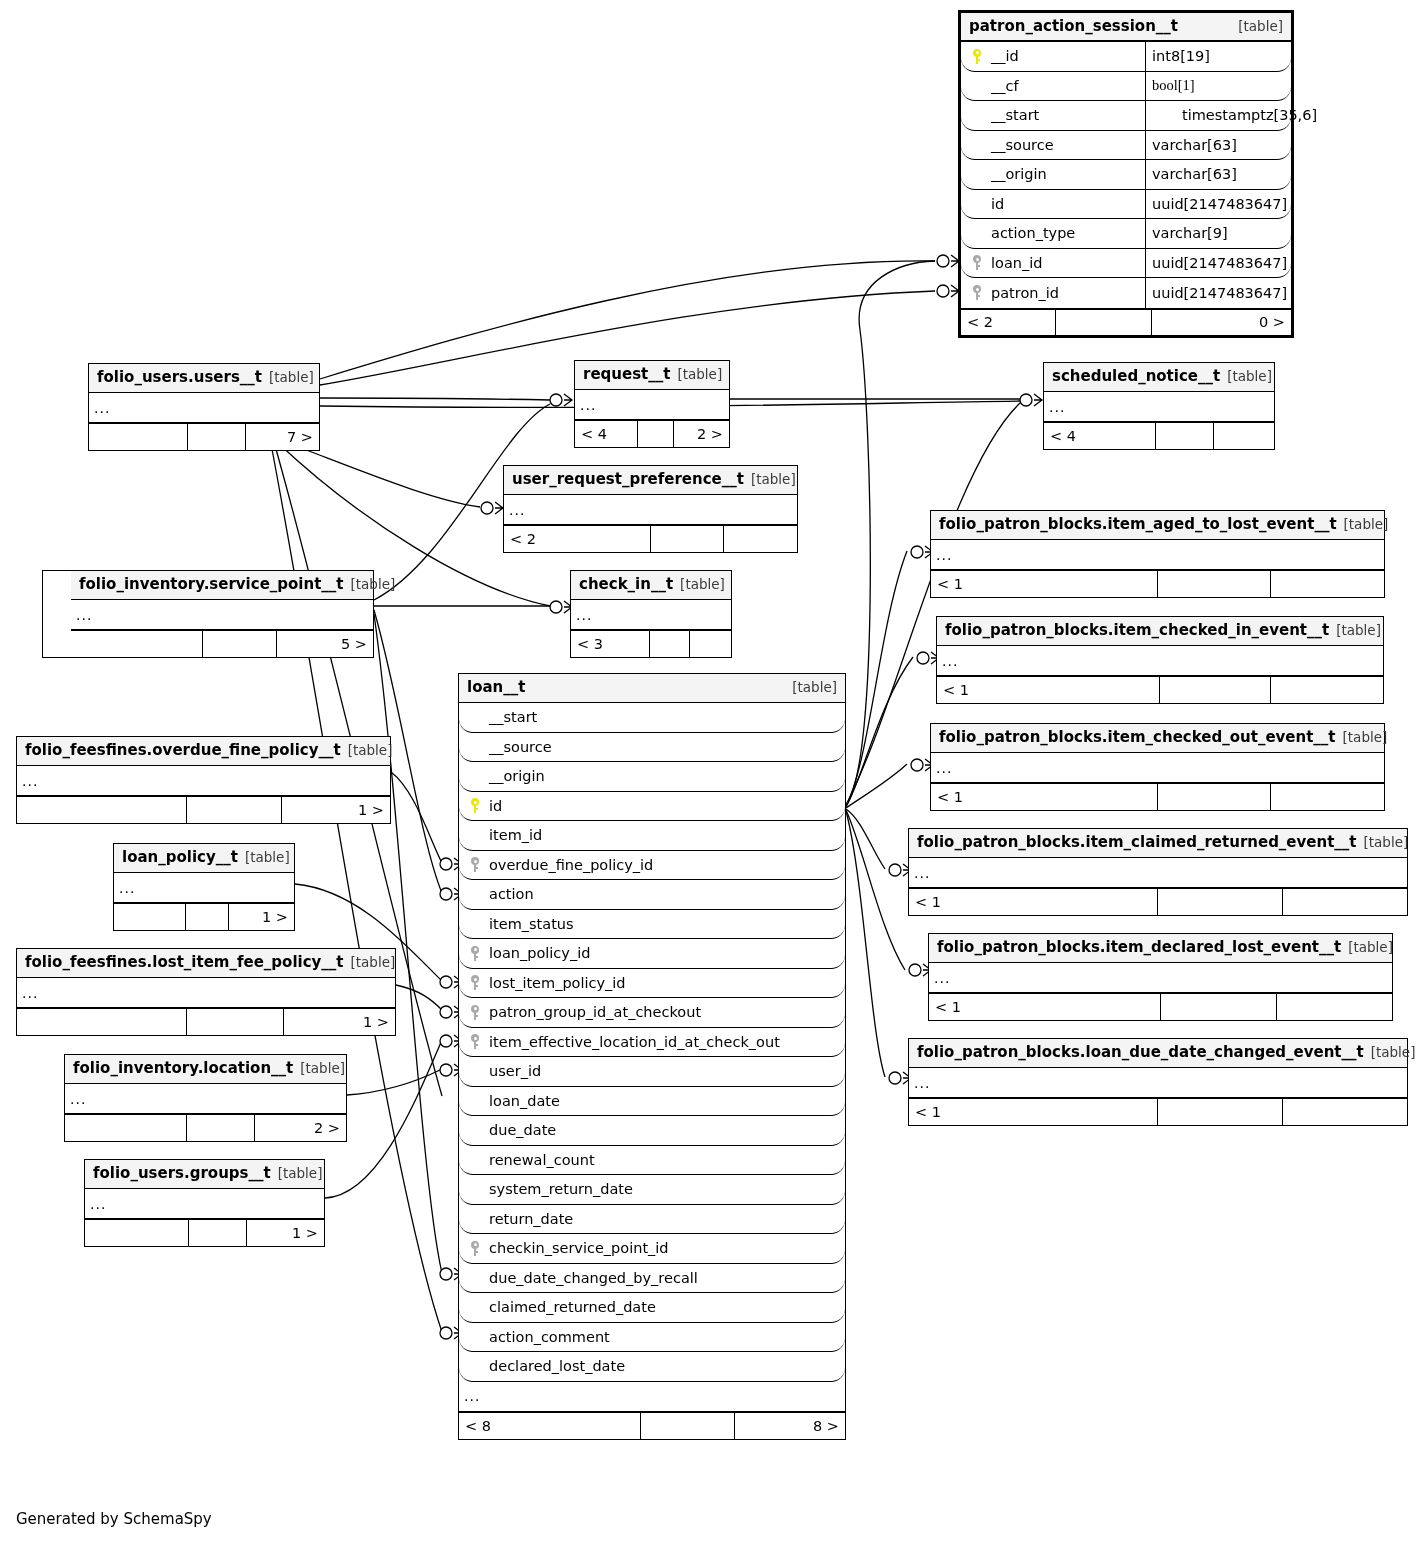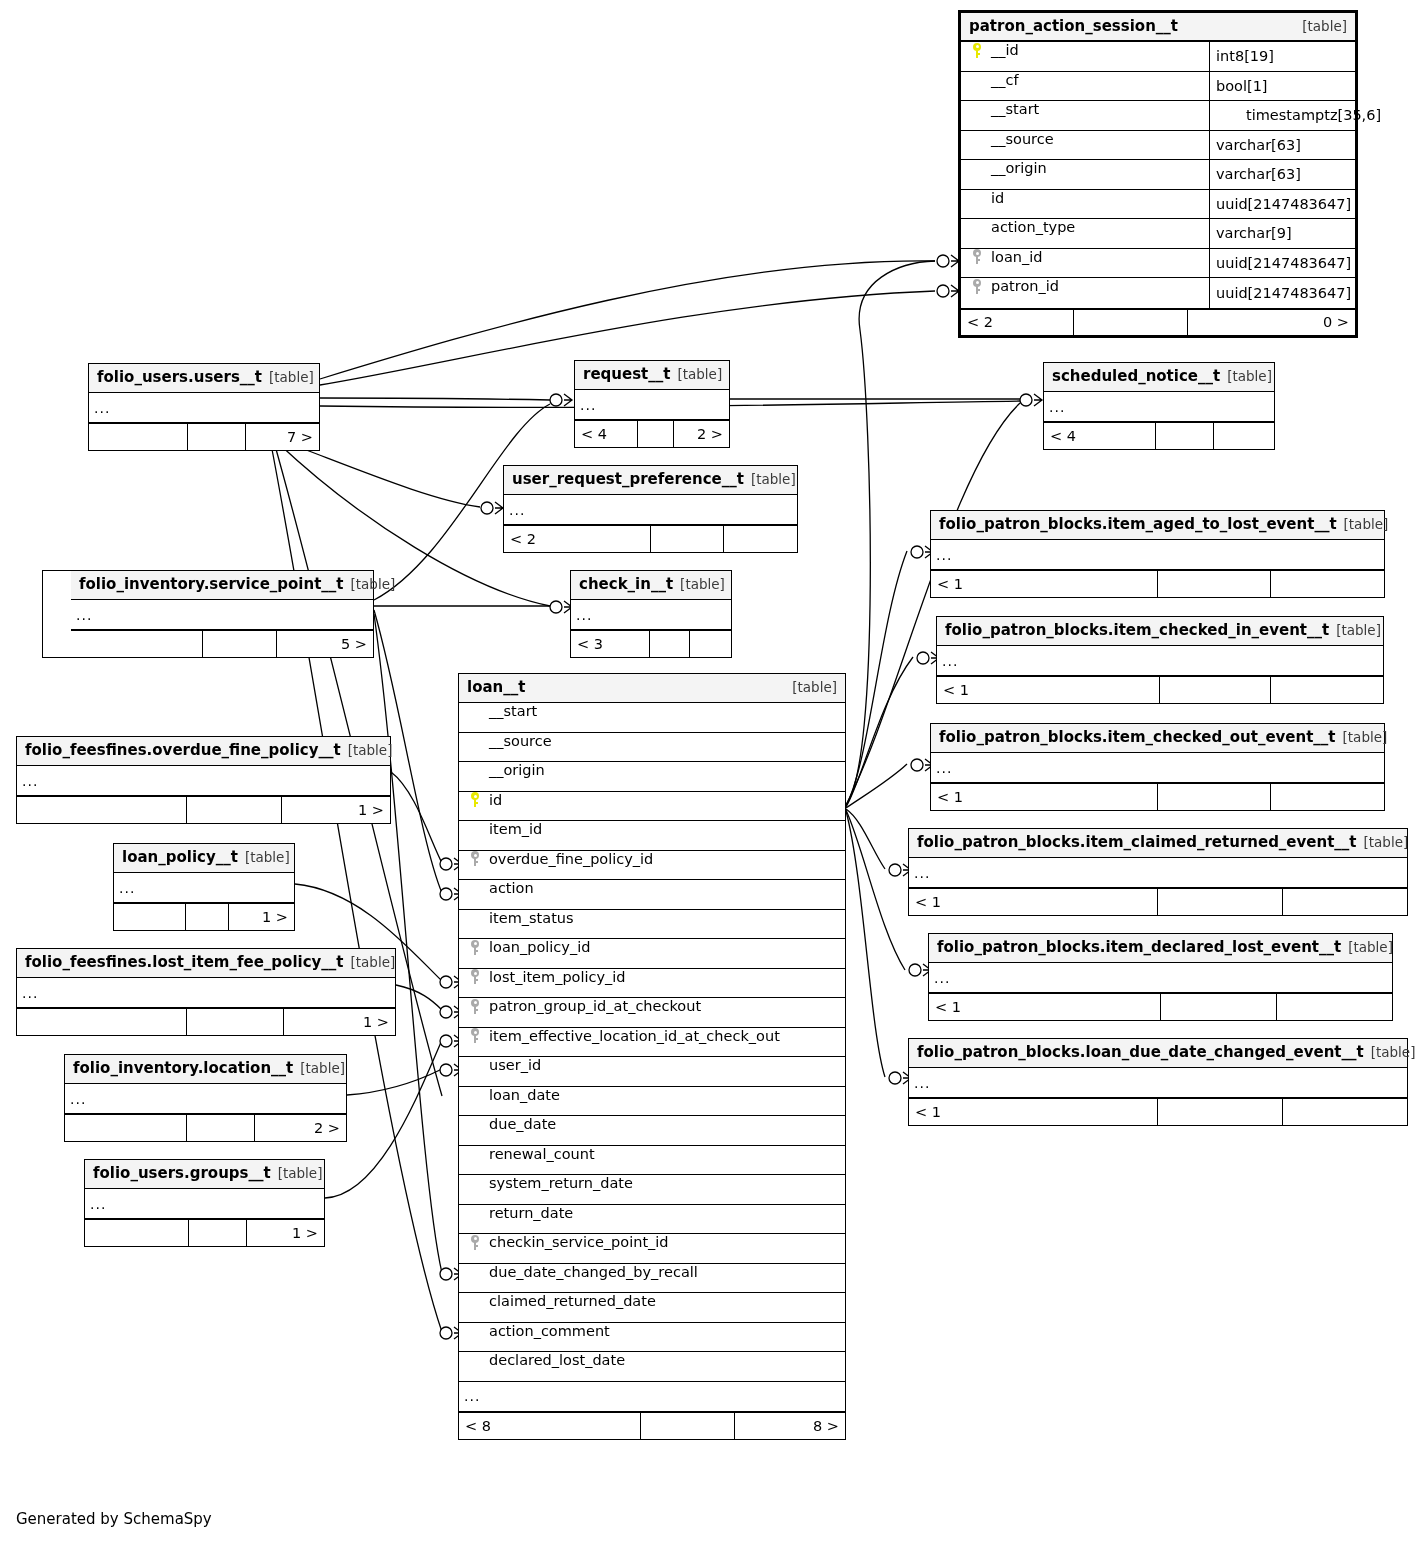--- a/index.html
+++ b/index.html
@@ -61,25 +61,26 @@
     color: #3a3a3a;
     margin-left: 8px;
   }
   .thead.centered { justify-content: flex-start; }
   .thead.centered .ttag { margin-left: 7px; }
 
   
   .cols { }
   .crow {
     display: flex;
-    align-items: flex-start;
+    align-items: center;
     height: 29.5px;
     border-bottom: 1px solid #000;
     box-sizing: border-box;
     white-space: nowrap;
+    border-radius: 14px;
   }
   .crow:last-child { border-bottom: none; }
   .cname {
     flex: 1 1 auto;
     padding-left: 4px;
     display: flex;
     align-items: center;
     overflow: hidden;
   }
   .ctype {
@@ -282,21 +283,21 @@
       <circle cx="446" cy="1070" r="6" fill="#fff"></circle>
       <path d="M454,1064 L462,1070 L454,1076 M454,1070 L462,1070" fill="none"></path>
       <circle cx="446" cy="1274" r="6" fill="#fff"></circle>
       <path d="M454,1268 L462,1274 L454,1280 M454,1274 L462,1274" fill="none"></path>
       <circle cx="446" cy="1333" r="6" fill="#fff"></circle>
       <path d="M454,1327 L462,1333 L454,1339 M454,1333 L462,1333" fill="none"></path>
     </g>
   </svg>
 
   <div id="tables-layer">
-      <div class="tbl focus" style="left: 958px; top: 10px; width: 400px;">
+      <div class="tbl focus" style="left: 958px; top: 10px; width: 336px;">
         <div class="thead">
           <span class="tname">patron_action_session__t</span>
           <span class="ttag">[table]</span>
         </div>
         <div class="cols">
           <div class="crow">
             <div class="cname">
               <span class="keycell">
                 <span class="key pk">
                   <i class="head"></i>
@@ -307,21 +308,21 @@
               </span>
               <span class="lbl">__id</span>
             </div>
             <div class="ctype" style="width: 146px; margin-left: 27px;">int8[19]</div>
           </div>
           <div class="crow">
             <div class="cname">
               <span class="keycell"></span>
               <span class="lbl">__cf</span>
             </div>
-            <div class="ctype" style="width: 146px;">bool[1]</div>
+            <div class="ctype" style="width: 146px; font-family: Liberation Serif, serif;">bool[1]</div>
           </div>
           <div class="crow">
             <div class="cname">
               <span class="keycell"></span>
               <span class="lbl">__start</span>
             </div>
             <div class="ctype" style="width: 146px; padding-left: 36px;">timestamptz[35,6]</div>
           </div>
           <div class="crow">
             <div class="cname">

